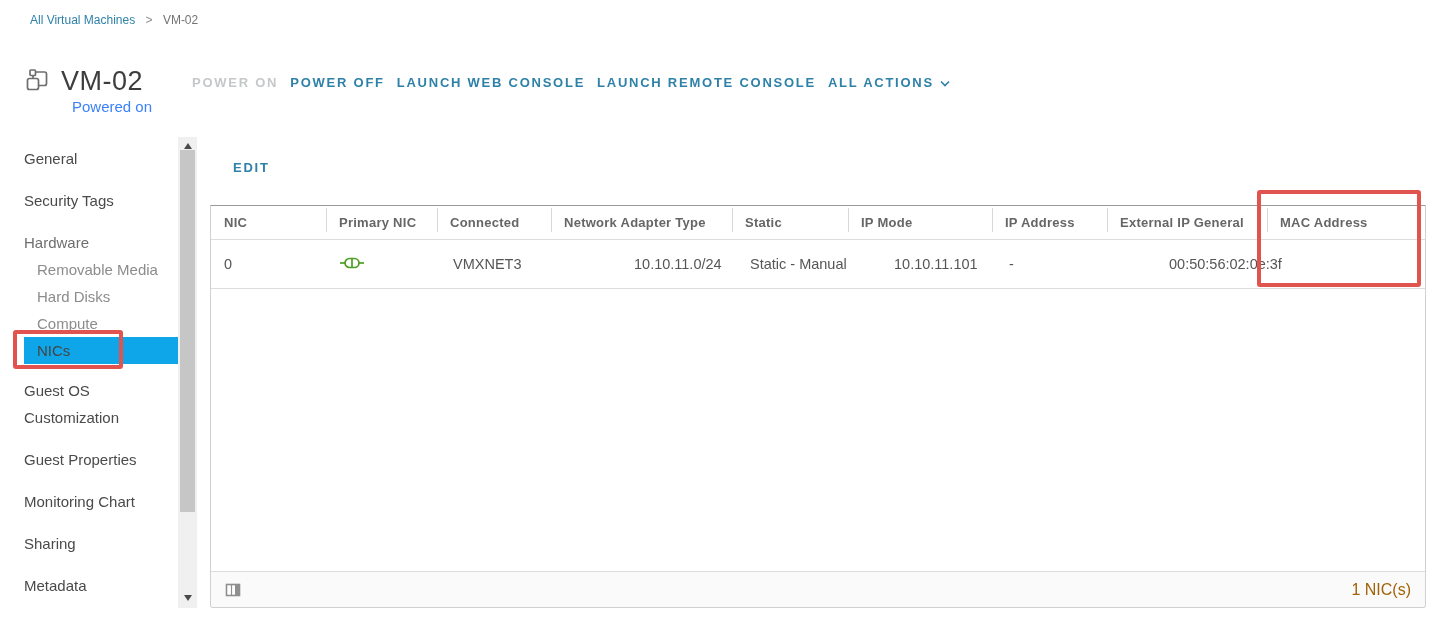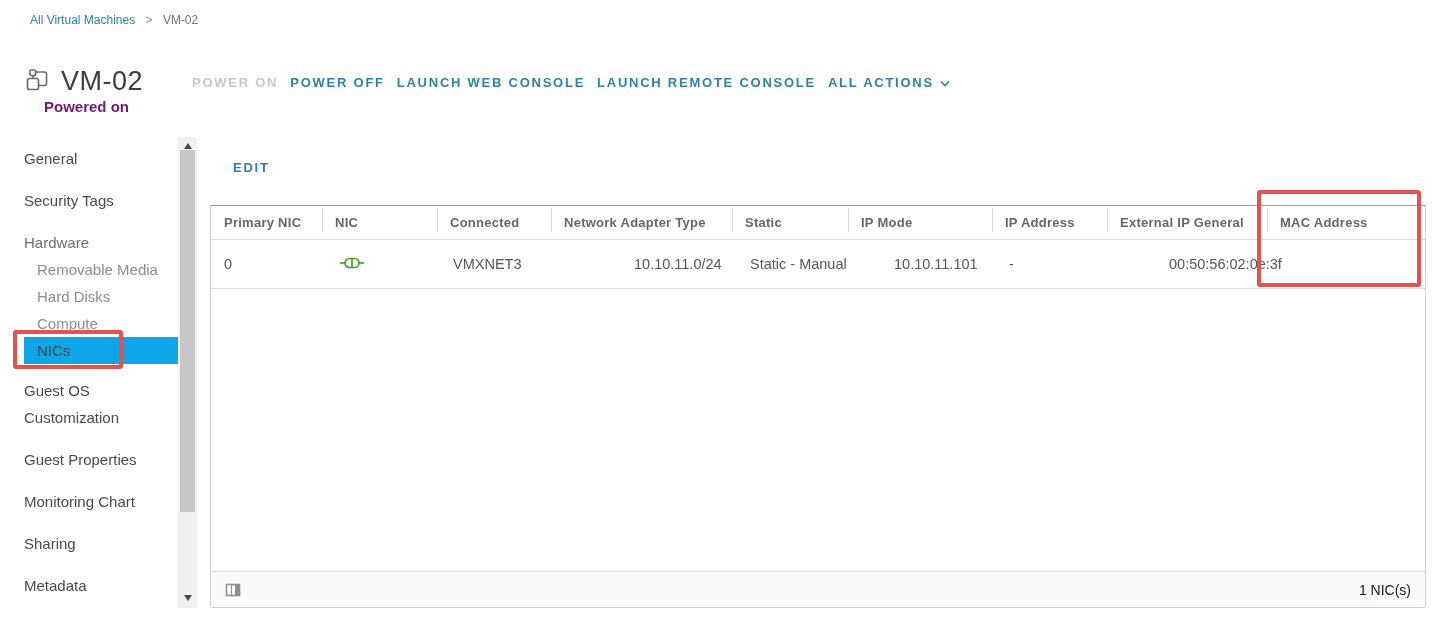--- a/index.html
+++ b/index.html
@@ -9,21 +9,21 @@
 
   
   .breadcrumb { position:absolute; left:30px; top:13px; font-size:12px; color:#737373; }
   .breadcrumb .bc-link { color:#2e81a8; cursor:pointer; }
   .breadcrumb .bc-sep { margin:0 7px; color:#8c8c8c; }
 
   
   .vm-head { position:absolute; left:25px; top:66px; display:flex; align-items:flex-start; }
   .vm-icon { margin-top:3px; margin-right:11px; }
   .vm-title { font-size:27px; font-weight:300; color:#3d3d3d; letter-spacing:0.5px; }
-  .vm-status { position:absolute; left:44px; top:98px; font-size:15px; font-weight:700; color:#701a75; }
+  .vm-status { position:absolute; left:72px; top:98px; font-size:15px; font-weight:400; color:#3b82f6; }
 
   
   .actions { position:absolute; left:192px; top:75px; display:flex; gap:12px; align-items:center; }
   .action-btn { font-size:13px; font-weight:600; letter-spacing:0.135em; color:#2e81a8;
                 cursor:pointer; white-space:nowrap; display:flex; align-items:center; gap:6px; }
   .action-btn.disabled { color:#c5c8ca; cursor:default; }
 
   
   .sidebar { position:absolute; left:0; top:137px; width:192px; padding:11px 0 0 24px; }
   .nav-item { font-size:15px; line-height:21px; margin-bottom:21px; color:#4a4a4a; cursor:pointer; }
@@ -56,21 +56,21 @@
                        font-size:13px; font-weight:600; color:#666; letter-spacing:0.02em; }
   .grid-header .cell + .cell::before { content:''; position:absolute; left:0; top:2px; bottom:7px;
                                        width:1px; background:#d8d8d8; }
   .grid-row { display:flex; height:49px; border-bottom:1px solid #ddd; }
   .grid-row .cell { display:flex; align-items:center; padding-left:13px;
                     font-size:14.5px; color:#565656; }
   .grid-filler { flex:1; }
   .grid-footer { height:36px; background:#fafafa; border-top:1px solid #ddd;
                  border-radius:0 0 3px 3px; display:flex; align-items:center;
                  justify-content:space-between; padding:0 14px; }
-  .footer-count { font-size:14px; color:#0f172a; }
+  .footer-count { font-size:16px; color:#a16207; }
   .columns-icon { cursor:pointer; display:flex; align-items:center; }
 
   .c0{width:111px;} .c1{width:115px;} .c2{width:114px;} .c3{width:181px;}
   .c4{width:116px;} .c5{width:144px;} .c6{width:115px;} .c7{width:160px;} .c8{flex:1;}
   .cell-connected { justify-content:flex-start; padding-left:40px; }
 
   
   .anno { position:absolute; border:4px solid #e0534e; border-radius:3px;
           pointer-events:none; background:transparent; }
   .anno-nics { left:13px; top:330px; width:110px; height:39px; }
@@ -132,22 +132,22 @@
   <div class="scrollbar">
     <div class="scroll-up"></div>
     <div class="scroll-thumb"></div>
     <div class="scroll-down"></div>
   </div>
 
   <div class="edit-link">EDIT</div>
 
   <div class="datagrid">
     <div class="grid-header">
+      <div class="cell c1">NIC</div>
       <div class="cell c0">Primary NIC</div>
-      <div class="cell c1">NIC</div>
       <div class="cell c2">Connected</div>
       <div class="cell c3">Network Adapter Type</div>
       <div class="cell c4">Static</div>
       <div class="cell c5">IP Mode</div>
       <div class="cell c6">IP Address</div>
       <div class="cell c7">External IP General</div>
       <div class="cell c8">MAC Address</div>
     </div>
     <div class="grid-row">
       <div class="cell c1">0</div>

